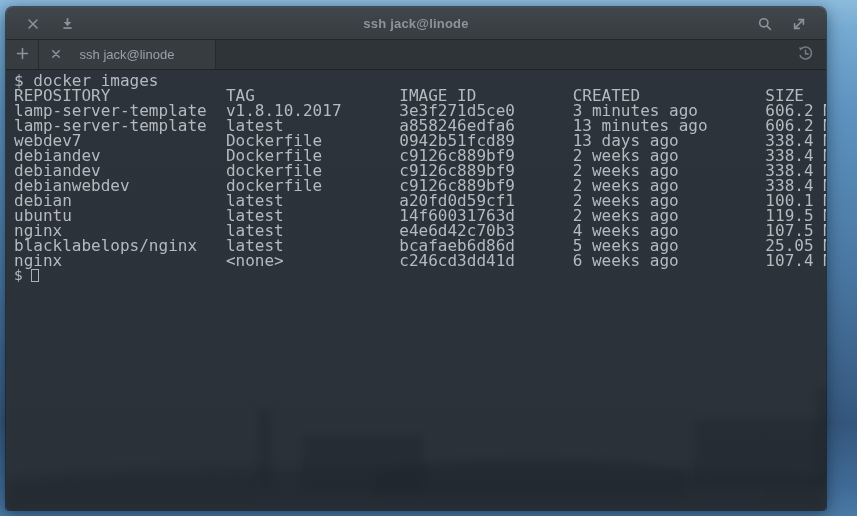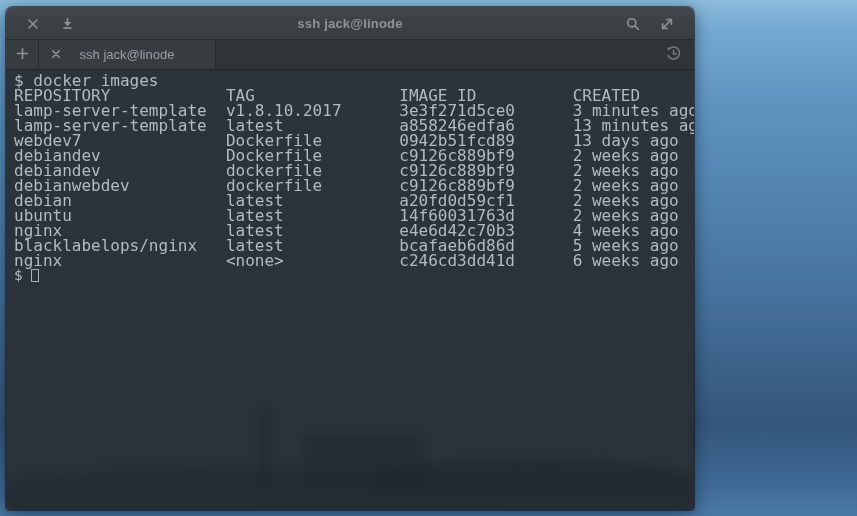--- a/index.html
+++ b/index.html
@@ -3,21 +3,21 @@
 <meta charset="utf-8">
 <style>
   * { margin:0; padding:0; box-sizing:border-box; }
   html,body { width:857px; height:516px; overflow:hidden; }
   body{
     font-family:"Liberation Sans", sans-serif;
     background:linear-gradient(180deg,#8cbbdc 0%,#74a9d1 6%,#5d92bf 22%,#47749f 55%,#35567c 82%,#3f6a96 94%,#4a79a5 100%);
     position:relative;
   }
   .window{
-    position:absolute; left:6px; top:7px; width:688px; height:503px;
+    position:absolute; left:6px; top:7px; width:820px; height:503px;
     border-radius:7px 7px 3px 3px; overflow:hidden;
     background:#d946ef;
     box-shadow:0 3px 16px rgba(8,16,26,.55), 0 0 0 1px rgba(14,18,22,.55);
     display:flex; flex-direction:column;
   }
   
   .titlebar{
     height:33px; flex:none; position:relative;
     background:linear-gradient(180deg,#41464b 0%,#3b4045 60%,#383d42 100%);
     border-top:1px solid rgba(255,255,255,.07);

